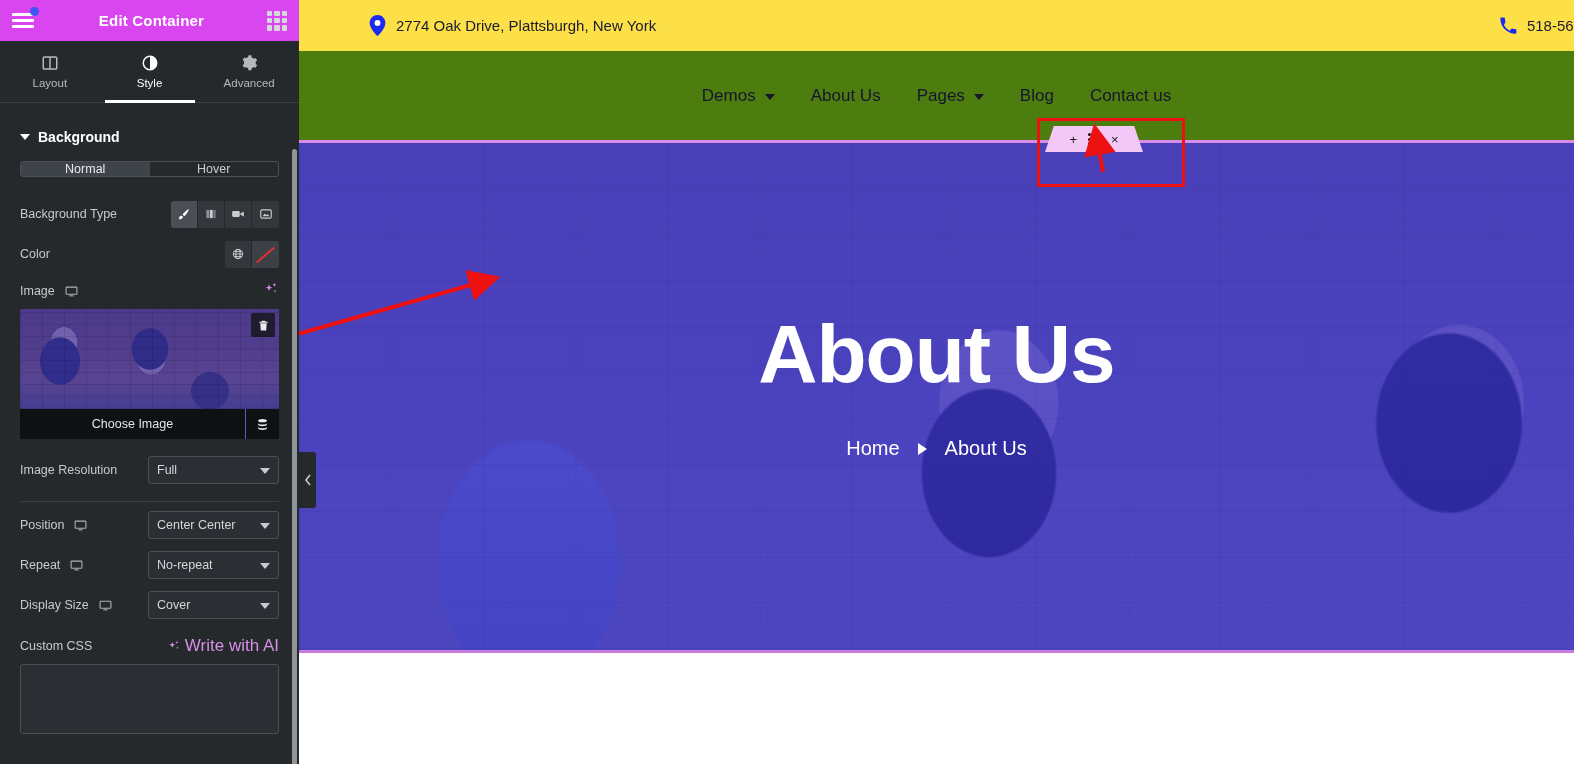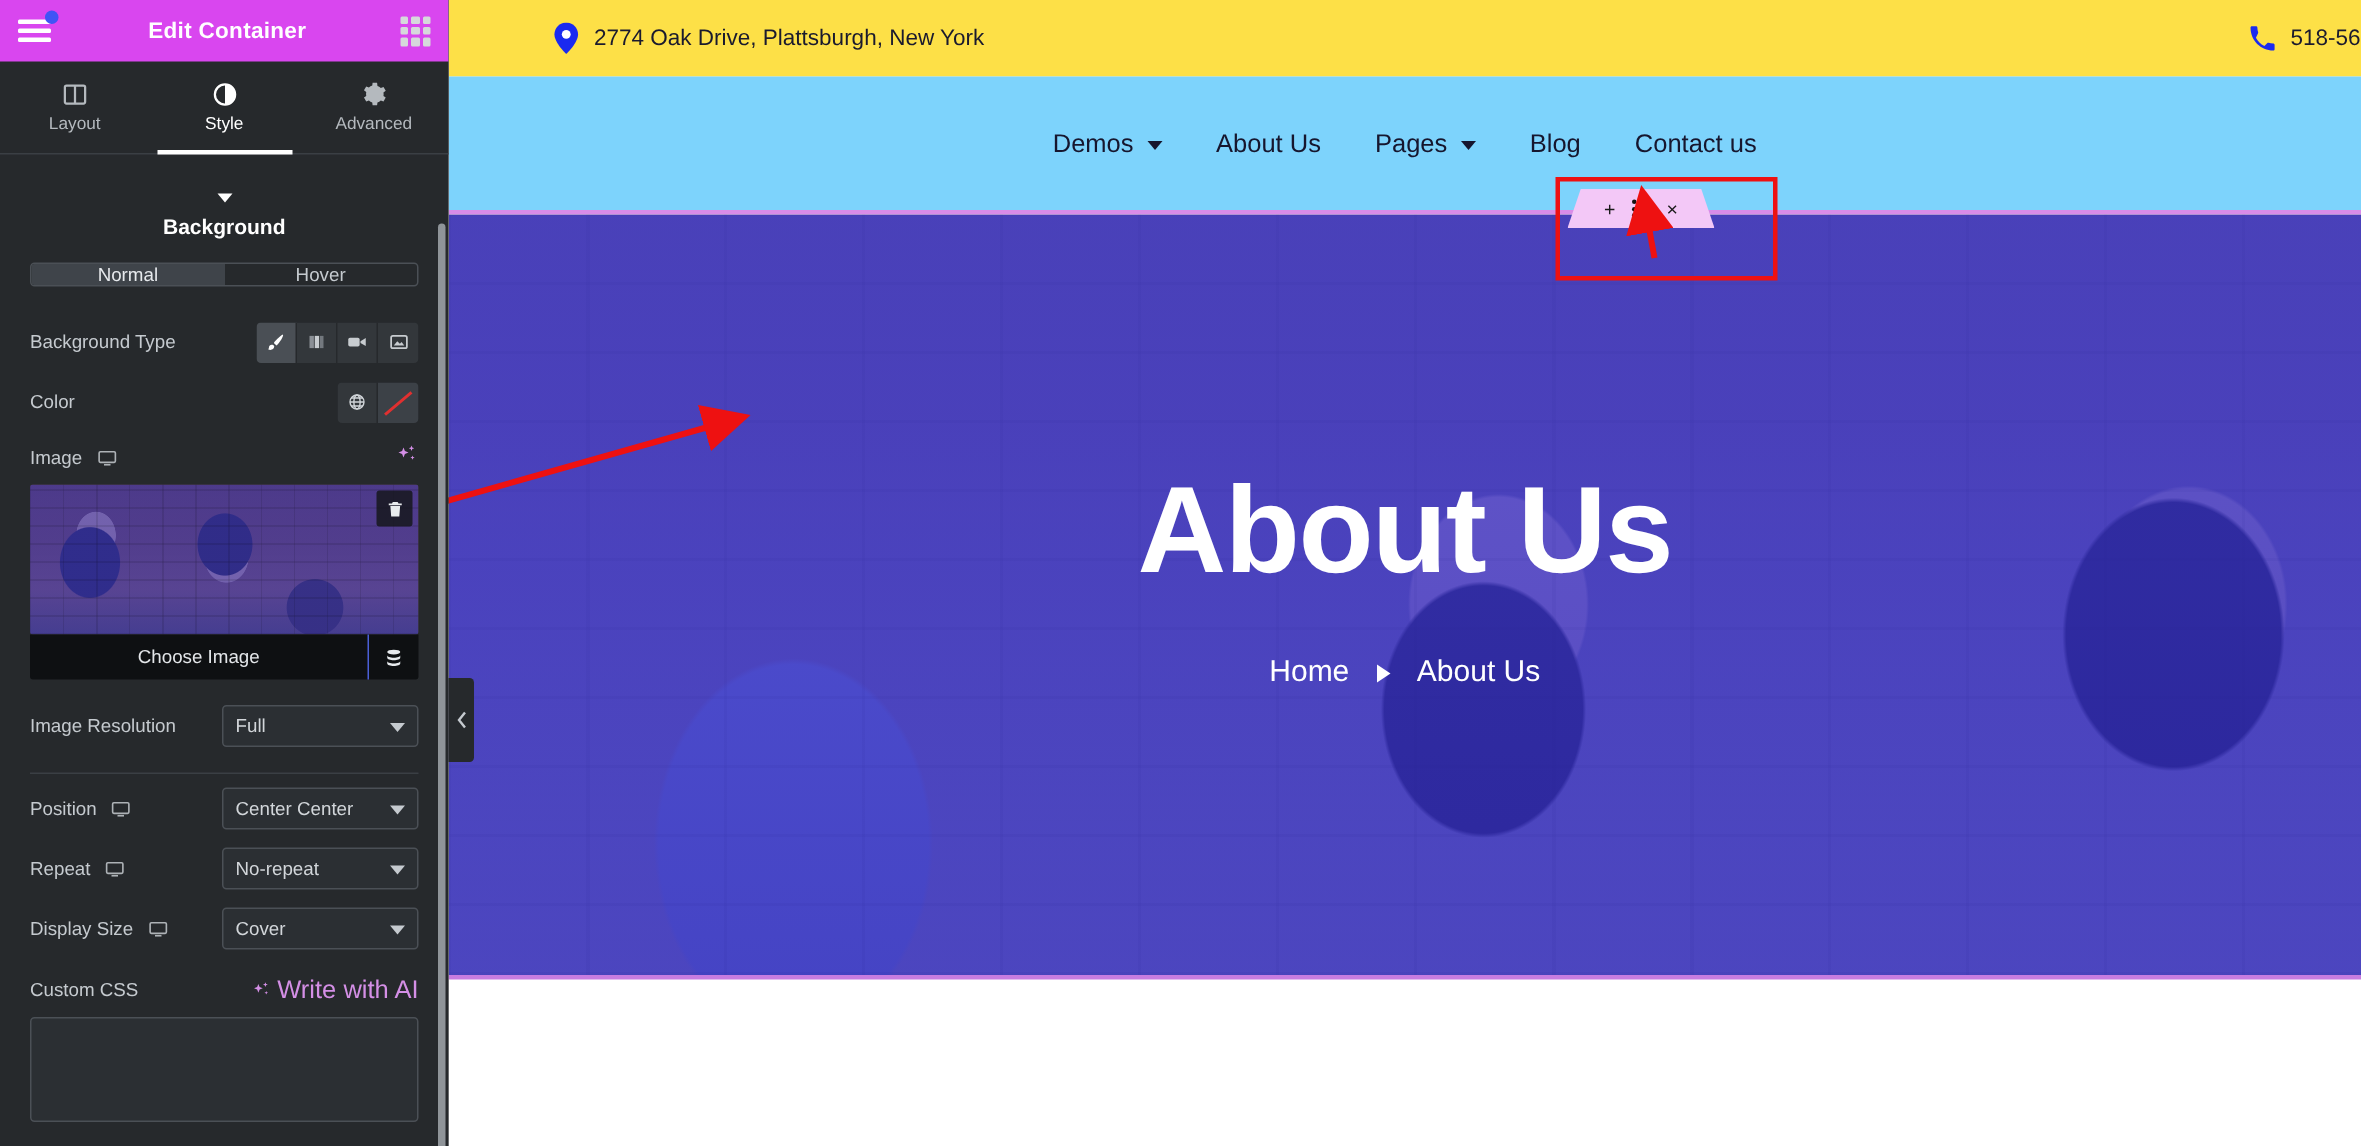--- a/index.html
+++ b/index.html
@@ -85,21 +85,20 @@
     position: absolute; right: 2px; top: 46px;
     width: 5px; height: 700px;
     background: #8f9499; border-radius: 3px;
     z-index: 40;
   }
 
   .section-title {
     display: flex; align-items: center; gap: 8px;
     color: #fff; font-size: 14px; font-weight: bold;
     padding: 26px 0 16px 0;
-    flex-direction: column;
   }
   .caret-down {
     width: 0; height: 0;
     border-left: 5px solid transparent;
     border-right: 5px solid transparent;
     border-top: 6px solid #fff;
   }
 
   .seg-toggle {
     display: flex;
@@ -282,21 +281,21 @@
   }
   .phone {
     position: absolute; right: -8px; top: 50%;
     transform: translateY(-50%);
     display: flex; align-items: center; gap: 10px;
     color: #1a1a2e; font-size: 15px;
     white-space: nowrap;
   }
   .navbar {
     height: 89px;
-    background: #7dd3fc;
+    background: #4d7c0f;
     display: flex; align-items: center; justify-content: center;
     gap: 36px;
     position: relative;
   }
   .nav-item {
     display: flex; align-items: center; gap: 9px;
     color: #16162e; font-size: 17px;
     cursor: pointer;
   }
   .nav-chev {

